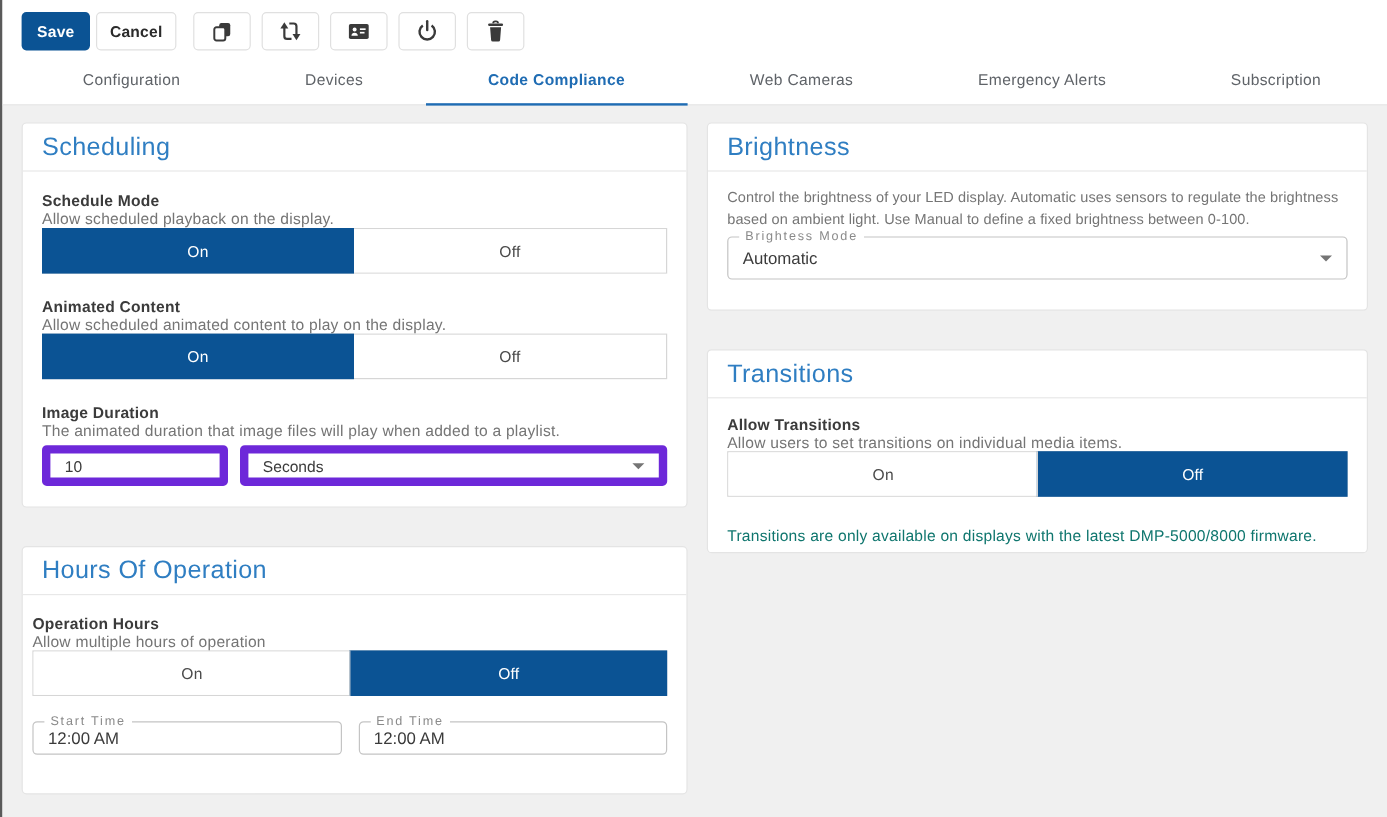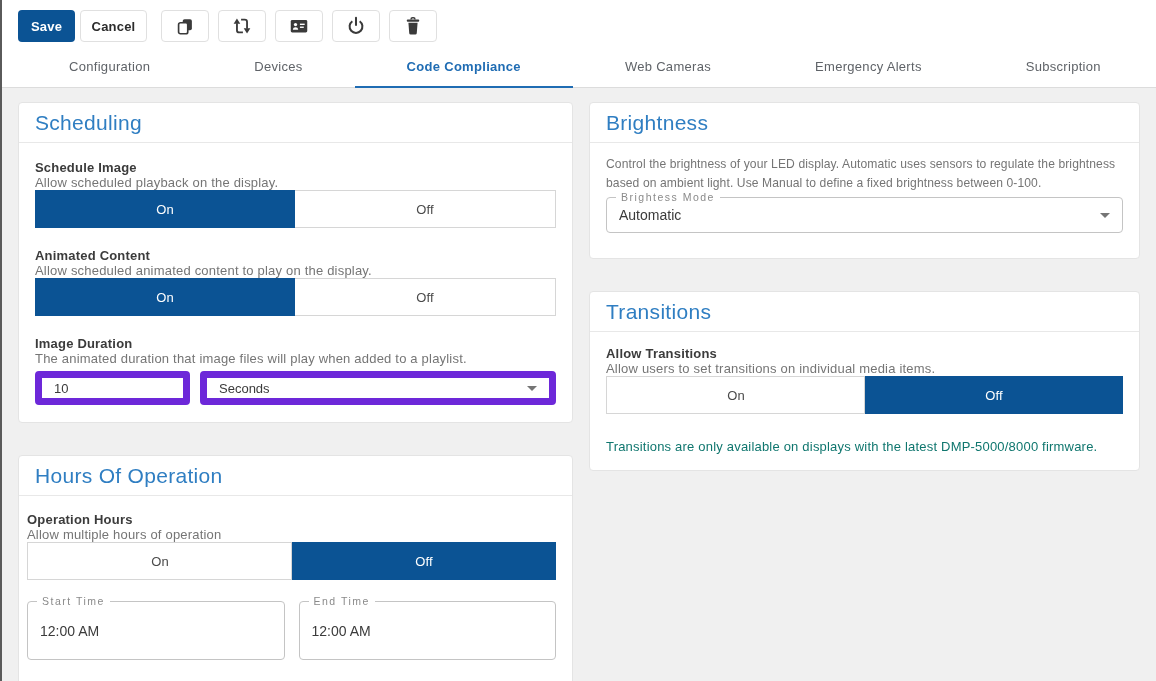--- a/index.html
+++ b/index.html
@@ -26,21 +26,21 @@
   .sec-label { font-size:13px; font-weight:bold; color:#3b3b3b; letter-spacing:.2px; line-height:15px; }
   .sec-desc { font-size:13px; color:#757575; letter-spacing:.2px; line-height:15px; }
   .toggle { display:flex; height:38px; border:1px solid #d6d6d6; }
   .toggle .seg { flex:1; display:flex; align-items:center; justify-content:center; font-size:13px; color:#4a4a4a; background:#fff; letter-spacing:.2px; cursor:pointer; }
   .toggle .seg.sel { background:var(--primary); color:#fff; margin:-1px; position:relative; z-index:1; }
   .toggle .seg + .seg { border-left:1px solid #d6d6d6; }
   .row { display:flex; gap:10px; }
   .textbox { height:34px; border:7px solid #6d28d9; border-radius:4px; display:flex; align-items:center; padding:0 12px; font-size:13px; color:#3b3b3b; background:#fff; }
   .selectbox { position:relative; }
   .caret { position:absolute; right:12px; top:50%; margin-top:-2px; width:0; height:0; border-left:5px solid transparent; border-right:5px solid transparent; border-top:5px solid #757575; }
-  .ofield { position:relative; border:1px solid #c4c4c4; border-radius:4px; height:59px; display:flex; align-items:center; padding:0 12px; font-size:14px; color:#3b3b3b; background:#fff; }
+  .ofield { position:relative; border:1px solid #c4c4c4; border-radius:4px; height:28px; display:flex; align-items:center; padding:0 12px; font-size:14px; color:#3b3b3b; background:#fff; }
   .olabel { position:absolute; top:-8px; left:9px; background:#fff; padding:0 5px; font-size:10.5px; color:#8a8a8a; letter-spacing:1.5px; line-height:14px; white-space:nowrap; }
   .para { font-size:12.1px; color:#757575; line-height:19px; margin-bottom:4px; letter-spacing:.1px; }
   .note { font-size:13px; color:#0f766e; margin-top:25px; letter-spacing:.2px; line-height:15px; }
   .icon { fill:#3a3a3a; }
   .icon-stroke { stroke:#3a3a3a; fill:none; }
 </style>
 </head>
 <body>
 
 <div class="toolbar">
@@ -92,21 +92,21 @@
   <div class="tab">Emergency Alerts</div>
   <div class="tab">Subscription</div>
 </div>
 
 <div class="content">
   <div class="col left">
     <div class="card">
       <div class="card-title">Scheduling</div>
       <div class="card-body">
         <div class="sec">
-          <div class="sec-label">Schedule Image</div>
+          <div class="sec-label">Schedule Mode</div>
           <div class="sec-desc">Allow scheduled playback on the display.</div>
           <div class="toggle">
             <div class="seg sel">On</div>
             <div class="seg">Off</div>
           </div>
         </div>
         <div class="sec">
           <div class="sec-label">Animated Content</div>
           <div class="sec-desc">Allow scheduled animated content to play on the display.</div>
           <div class="toggle">
@@ -161,21 +161,21 @@
         <div class="ofield" style="height:36px;">
           <span class="olabel">Brightess Mode</span>
           <span>Automatic</span>
           <span class="caret"></span>
         </div>
       </div>
     </div>
 
     <div class="card">
       <div class="card-title">Transitions</div>
-      <div class="card-body" style="padding:14px 16px 16px 16px;">
+      <div class="card-body" style="padding:14px 16px 6px 16px;">
         <div class="sec" style="margin-bottom:0;">
           <div class="sec-label">Allow Transitions</div>
           <div class="sec-desc">Allow users to set transitions on individual media items.</div>
           <div class="toggle">
             <div class="seg">On</div>
             <div class="seg sel">Off</div>
           </div>
           <div class="note">Transitions are only available on displays with the latest DMP-5000/8000 firmware.</div>
         </div>
       </div>

